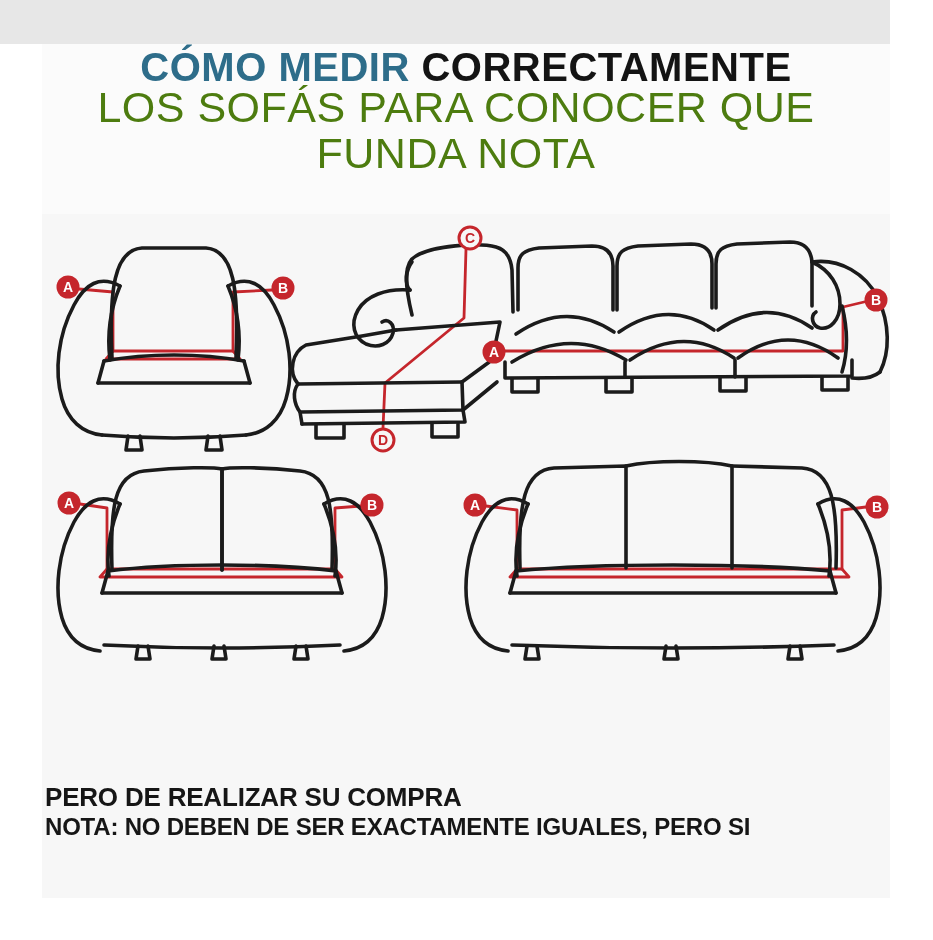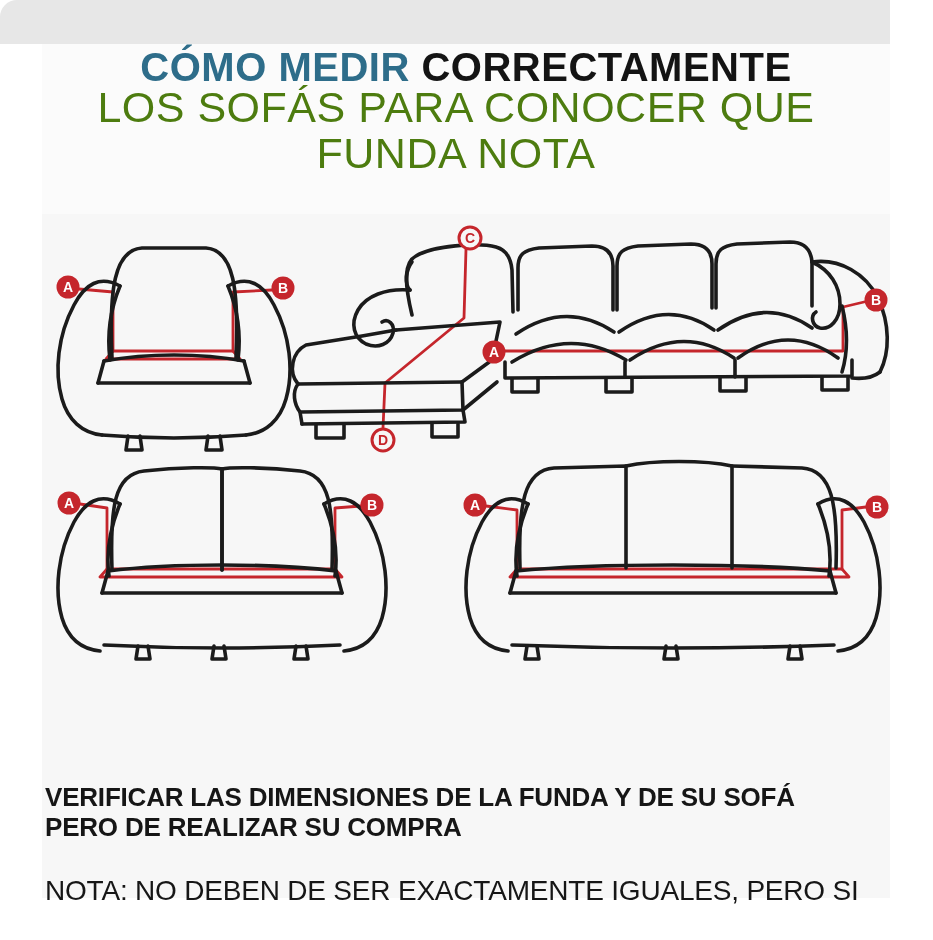--- a/index.html
+++ b/index.html
@@ -1,19 +1,18 @@
 <!DOCTYPE html>
 <html><head>
 <meta charset="utf-8">
 <style>
   html,body{margin:0;padding:0;background:#ffffff;}
   .canvas{
     position:relative;width:933px;height:940px;background:#ffffff;overflow:hidden;
     font-family:"Liberation Sans",sans-serif;
-    border-radius:17px;
   }
   .content-bg{position:absolute;left:42px;top:44px;width:848px;height:854px;background:#f7f7f7;}
   .top-band{position:absolute;left:0;top:0;width:890px;height:44px;background:#e7e7e7;}
   .title-panel{position:absolute;left:42px;top:44px;width:848px;height:170px;background:#fbfbfb;}
 
   .headline{
     position:absolute;left:42px;top:44px;width:848px;height:46px;
     text-align:center;white-space:nowrap;
     font-size:40px;font-weight:900;letter-spacing:0.5px;line-height:46px;
   }
@@ -32,21 +31,21 @@
     text-align:center;font-weight:800;font-size:14px;
     transform:translate(-50%,-50%);
   }
   .marker.filled{width:23px;height:23px;background:#c5262c;color:#ffffff;line-height:23px;}
   .marker.ring{width:25px;height:25px;background:#f7f7f7;border:3.5px solid #c5262c;color:#c5262c;line-height:18px;}
 
   .footer{
     position:absolute;left:45px;top:782px;width:840px;color:#161616;
   }
   .footer .bold-line{font-size:26px;font-weight:800;letter-spacing:-0.2px;line-height:30px;white-space:nowrap;}
-  .footer .note-line{font-size:28px;font-weight:400;letter-spacing:-0.2px;line-height:30px;white-space:nowrap;margin-top:34px;}
+  .footer .note-line{font-size:24px;font-weight:700;letter-spacing:-0.2px;line-height:30px;white-space:nowrap;}
 </style>
 </head>
 <body>
 
 <div class="canvas">
 
   <div class="top-band"></div>
   <div class="content-bg"></div>
   <div class="title-panel"></div>
 
@@ -183,18 +182,17 @@
   <div class="marker filled" style="left:876px;top:300px;">B</div>
   <div class="marker ring" style="left:383px;top:440px;">D</div>
 
   <div class="marker filled" style="left:69px;top:503px;">A</div>
   <div class="marker filled" style="left:372px;top:505px;">B</div>
 
   <div class="marker filled" style="left:475px;top:505px;">A</div>
   <div class="marker filled" style="left:877px;top:507px;">B</div>
 
   <div class="footer">
-    <div class="bold-line">VERIFICAR LAS DIMENSIONES DE LA FUNDA Y DE SU SOFÁ</div>
     <div class="bold-line">PERO DE REALIZAR SU COMPRA</div>
     <div class="note-line">NOTA: NO DEBEN DE SER EXACTAMENTE IGUALES, PERO SI</div>
   </div>
 
 </div>
 
 </body></html>

